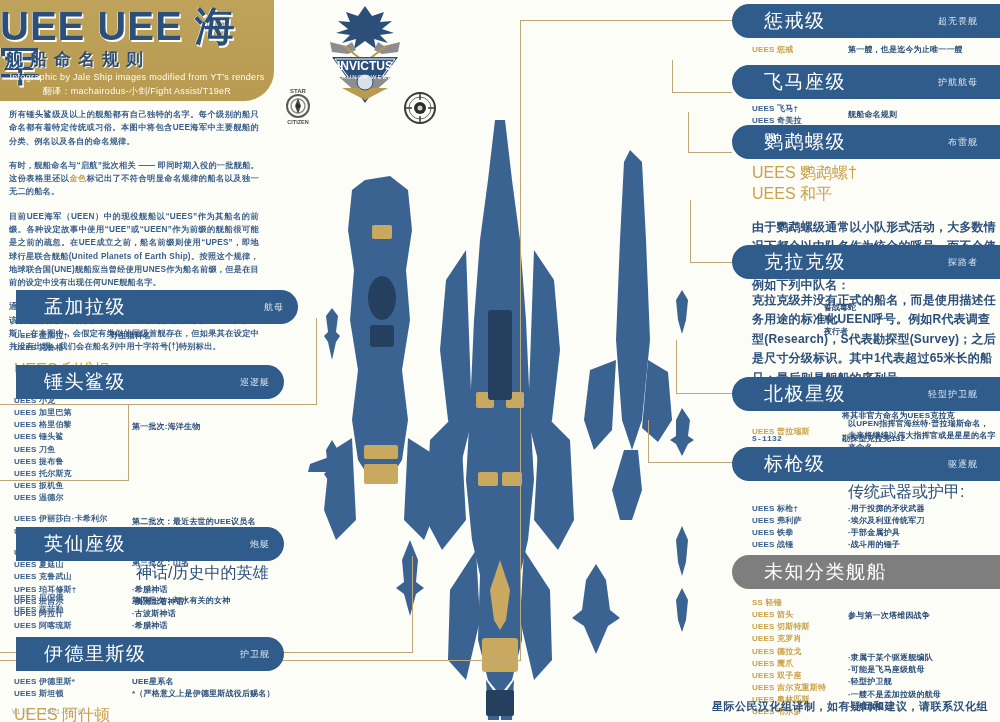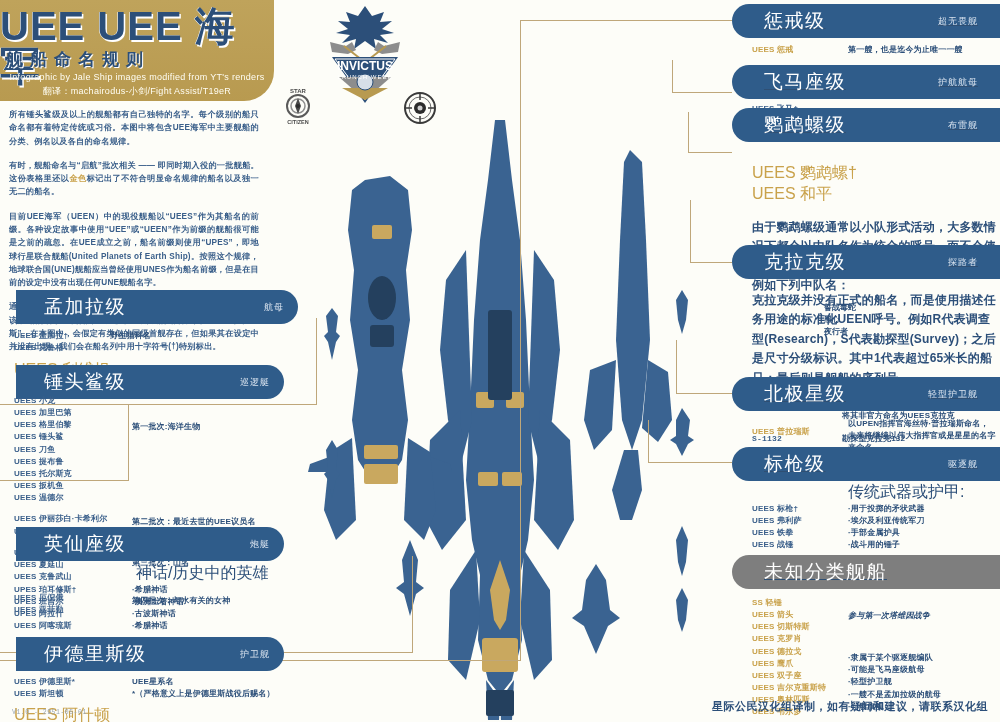--- a/index.html
+++ b/index.html
@@ -48,21 +48,21 @@
   .intro .hl{color:#c9a24b;}
 
   
   .band{
     position:absolute;height:34px;
     background:#2f5c8a;
     display:flex;align-items:center;
     box-sizing:border-box;
   }
   .band.left{left:16px;border-top-right-radius:17px;border-bottom-right-radius:17px;padding:0 14px 0 28px;}
-  .band.right{right:0;border-top-left-radius:17px;border-bottom-left-radius:17px;padding:0 22px 0 32px;text-decoration:underline;}
+  .band.right{right:0;border-top-left-radius:17px;border-bottom-left-radius:17px;padding:0 22px 0 32px;}
   .band.gray{background:#7e7e7e;}
   .band .bname{font-size:19px;color:#fff;font-weight:normal;letter-spacing:1.5px;white-space:nowrap;}
   .band .brole{font-size:9px;color:#d9e3ef;margin-left:auto;letter-spacing:1px;white-space:nowrap;}
   .band.right .bname{margin-right:auto;}
 
   
   .blk{position:absolute;}
   .blk .row{display:flex;font-size:8px;font-weight:bold;line-height:1.52;letter-spacing:0.2px;}
   .names{width:96px;flex:none;}
   .names.wide{width:118px;}
@@ -362,21 +362,21 @@
   <div class="blk" style="left:752px;top:103px;width:244px;">
     <div class="row">
       <div class="names">
         <div class="nm">UEES 飞马†</div>
         <div class="nm">UEES 奇美拉</div>
       </div>
       <div class="note" style="padding-top:6px;">舰船命名规则</div>
     </div>
   </div>
 
-  <div class="band right" style="top:108px;width:268px;">
+  <div class="band right" style="top:125px;width:268px;">
     <span class="bname">鹦鹉螺级</span>
     <span class="brole">布雷舰</span>
   </div>
   <div class="blk" style="left:752px;top:163px;width:246px;">
     <div class="nm gold">UEES 鹦鹉螺†</div>
     <div class="nm gold">UEES 和平</div>
     <div style="height:7px;"></div>
     <div class="para" style="white-space:pre-line;">由于鹦鹉螺级通常以小队形式活动，大多数情况下都会以中队名作为统合的呼号，而不会使用单独的船名。
 例如下列中队名：</div>
     <div style="height:6px;"></div>
@@ -453,21 +453,21 @@
         <div class="nm gold">UEES 切斯特斯</div>
         <div class="nm gold">UEES 克罗肖</div>
         <div class="nm gold">UEES 德拉戈</div>
         <div class="nm gold">UEES 鹰爪</div>
         <div class="nm gold">UEES 双子座</div>
         <div class="nm gold">UEES 吉尔克重斯特</div>
         <div class="nm gold">UEES 奥林匹斯</div>
         <div class="nm gold">UEES 韦尔多</div>
       </div>
       <div style="flex:1;">
-        <div class="note" style="padding-top:13px;font-style:italic;">参与第一次塔维因战争</div>
+        <div class="note" style="padding-top:13px;">参与第一次塔维因战争</div>
         <div style="height:30px;"></div>
         <div class="note">·隶属于某个驱逐舰编队</div>
         <div class="note">·可能是飞马座级航母</div>
         <div class="note">·轻型护卫舰</div>
         <div class="note">·一艘不是孟加拉级的航母</div>
         <div class="note">·一艘旗舰</div>
       </div>
     </div>
   </div>
 

